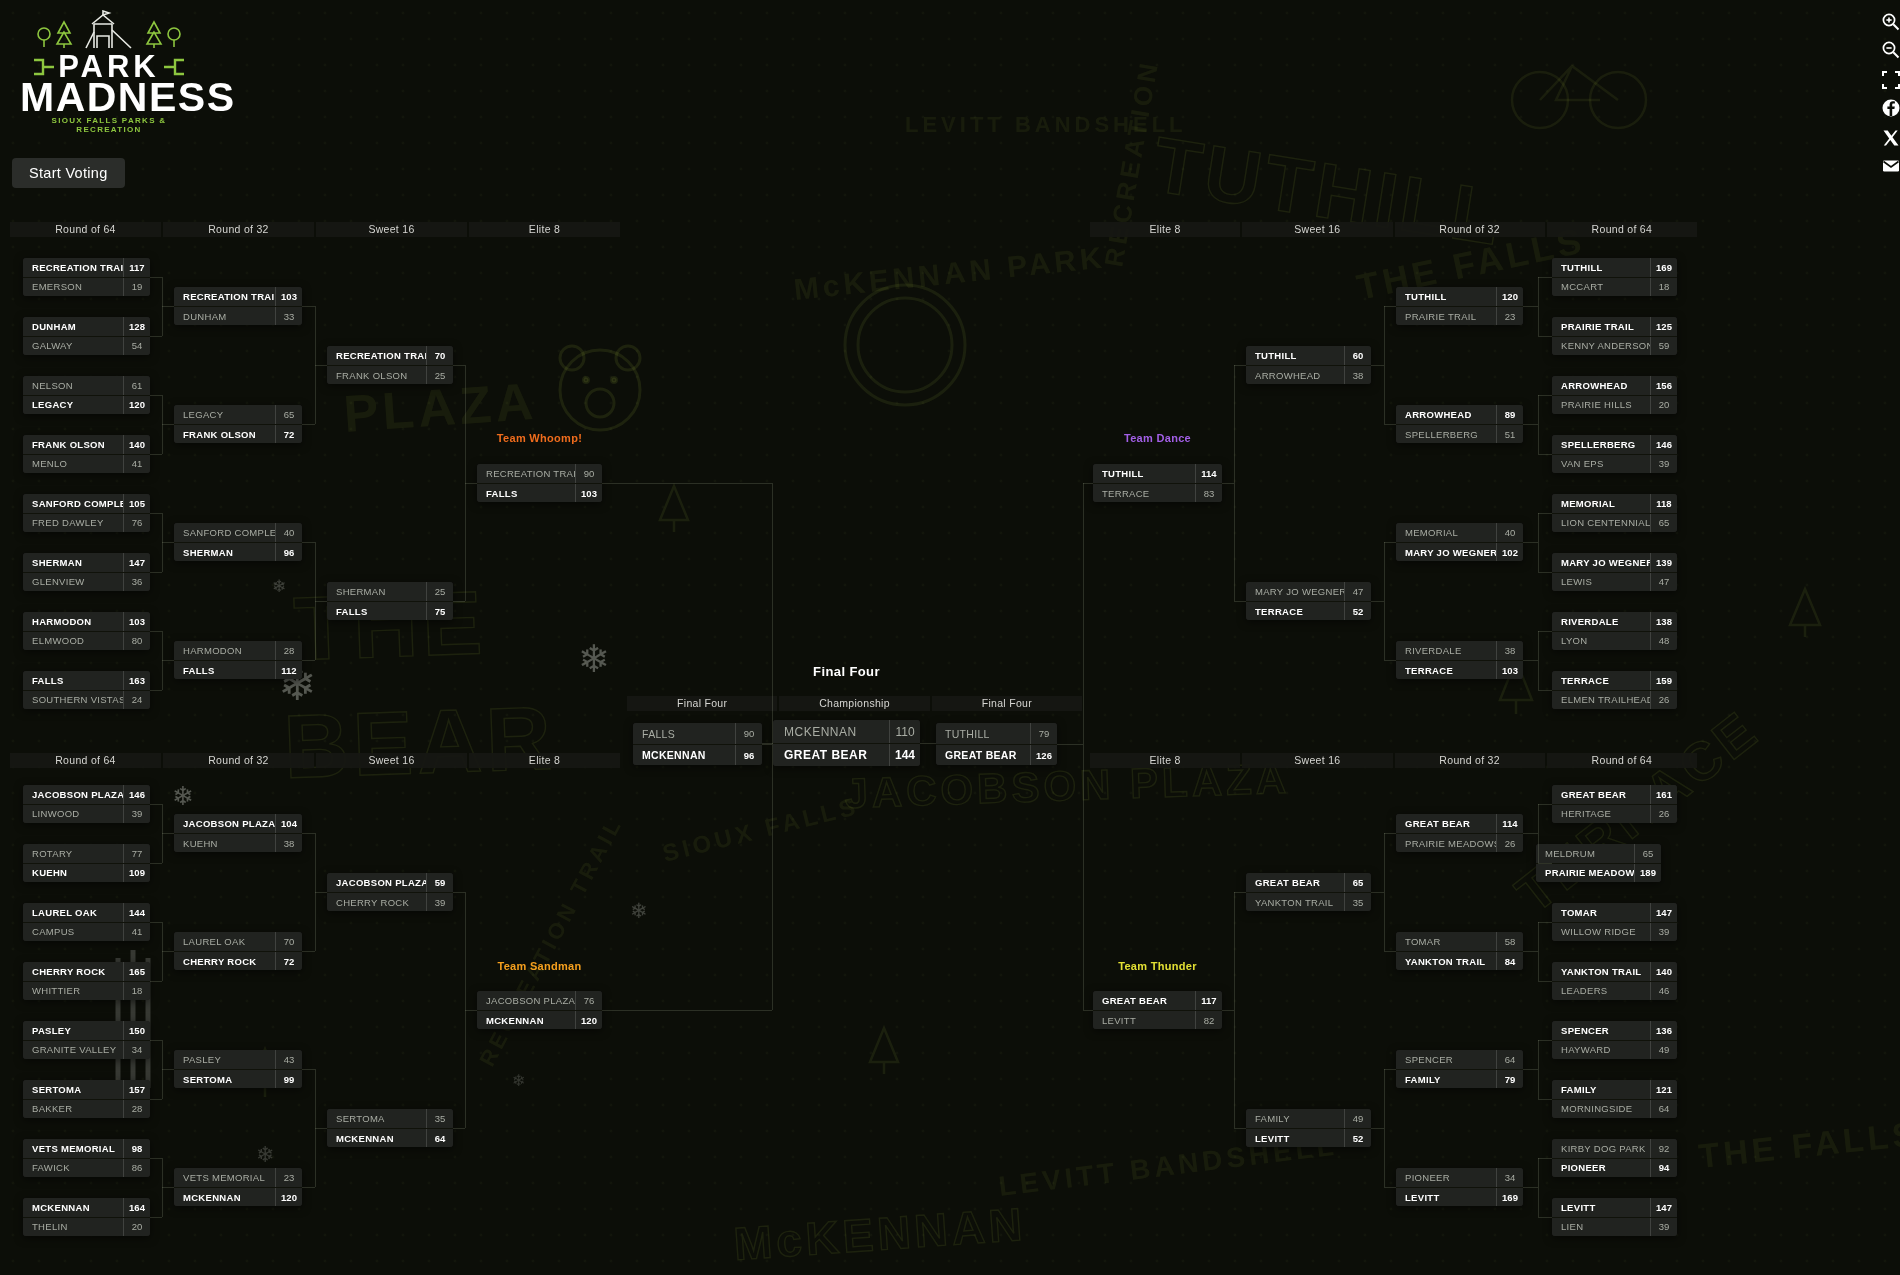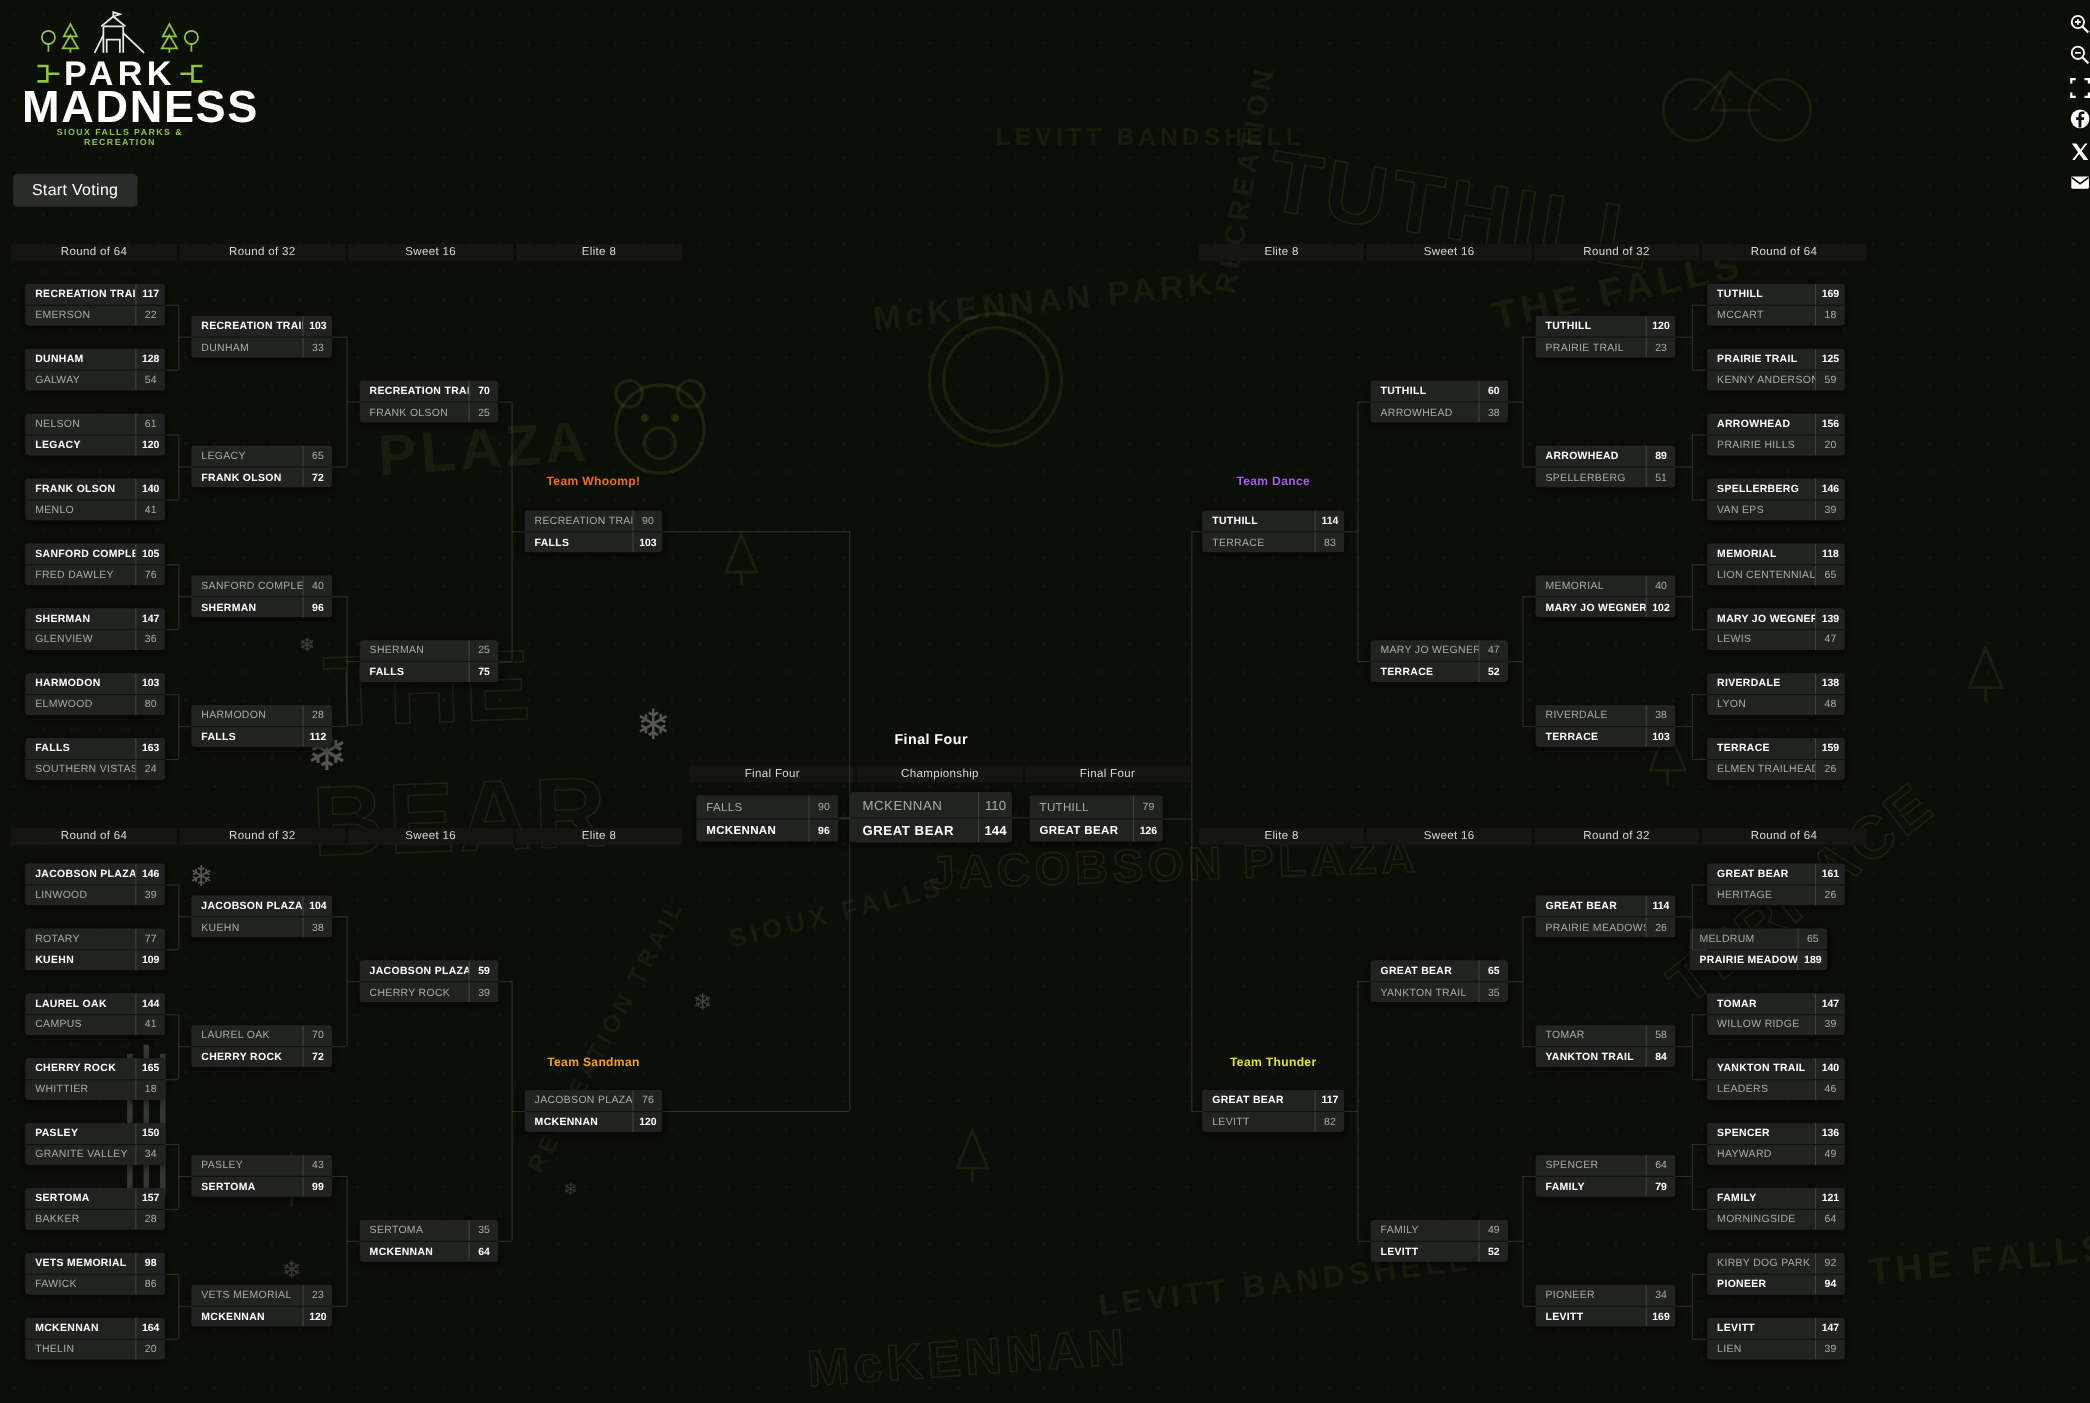--- a/index.html
+++ b/index.html
@@ -191,21 +191,21 @@
   <div class="team-label" style="left: 1093px; top: 960px; width: 129px; color: rgb(227, 224, 52);">Team Thunder</div>
 
   <div id="bracket-layer">
       <div class="match" style="left: 23px; top: 257.5px; width: 127px;">
     <div class="row winner">
       <span class="tname">RECREATION TRAIL</span>
       <span class="tscore">117</span>
     </div>
     <div class="row">
       <span class="tname">EMERSON</span>
-      <span class="tscore">22</span>
+      <span class="tscore">19</span>
     </div>
   </div>
       <div class="match" style="left: 23px; top: 316.5px; width: 127px;">
     <div class="row winner">
       <span class="tname">DUNHAM</span>
       <span class="tscore">128</span>
     </div>
     <div class="row">
       <span class="tname">GALWAY</span>
       <span class="tscore">54</span>

